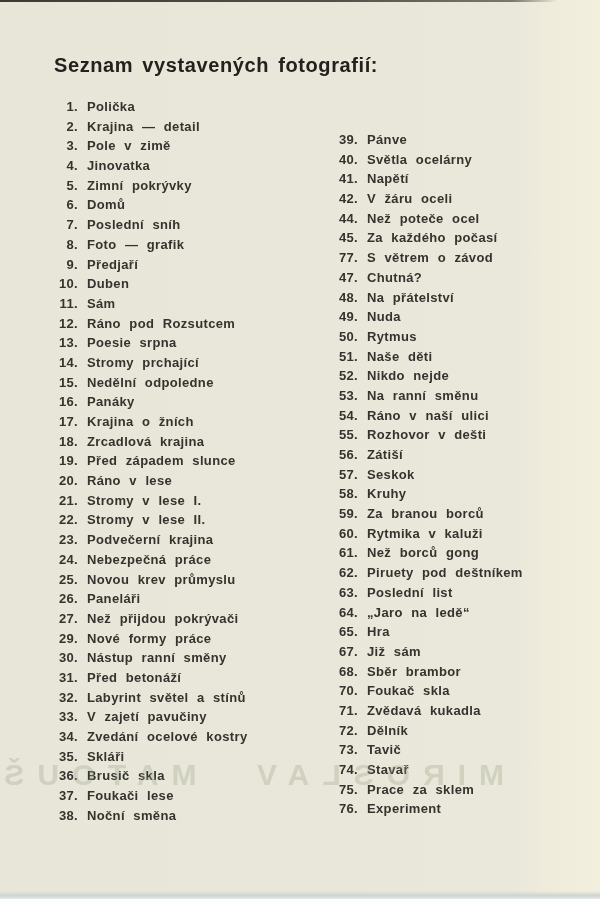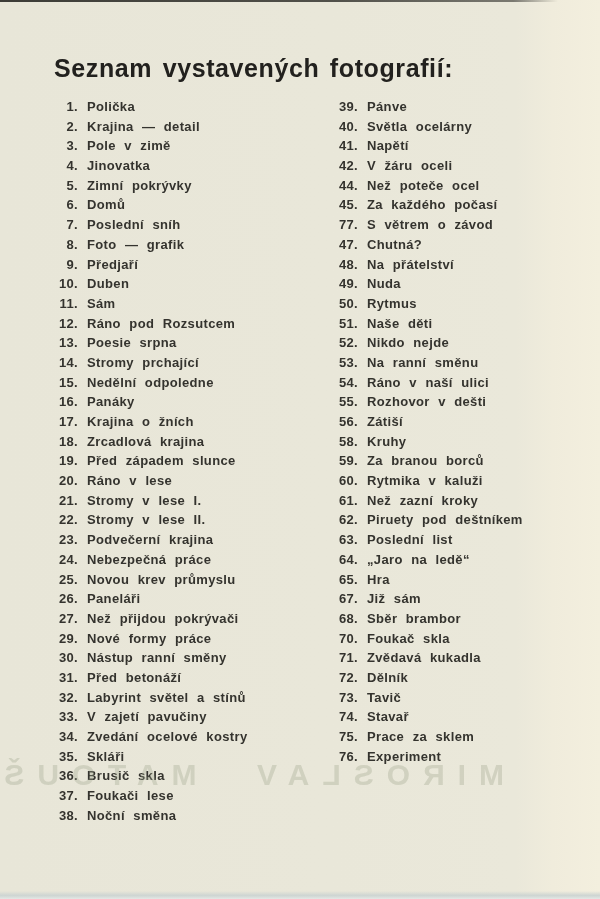--- a/index.html
+++ b/index.html
@@ -25,33 +25,33 @@
   .bottom-edge {
     position: absolute;
     left: 0; bottom: 0;
     width: 600px; height: 8px;
     background: linear-gradient(180deg, rgba(205,212,209,0) 0%, #ced5d2 55%, #e3e8e5 100%);
   }
   .title {
     position: absolute;
     left: 54px; top: 54px;
     margin: 0;
-    font-size: 25px;
+    font-size: 20px;
     font-weight: 700;
     letter-spacing: 0.6px;
     word-spacing: 3px;
     color: #22211e;
   }
   .col {
     position: absolute;
     top: 99px;
     width: 270px;
   }
   .col-left  { left: 40px; }
-  .col-right { left: 320px; }
+  .col-right { left: 320px; margin-top: 33px; }
   .row {
     display: flex;
     align-items: baseline;
     height: 19.7px;
     font-size: 13px;
     font-weight: 700;
     color: #34332e;
     letter-spacing: 0.35px;
   }
   .num {
@@ -299,34 +299,38 @@
       </div>
       <div class="row">
         <span class="num">55.</span>
         <span class="lab">Rozhovor v dešti</span>
       </div>
       <div class="row">
         <span class="num">56.</span>
         <span class="lab">Zátiší</span>
       </div>
       <div class="row">
+        <span class="num">57.</span>
+        <span class="lab">Seskok</span>
+      </div>
+      <div class="row">
         <span class="num">58.</span>
         <span class="lab">Kruhy</span>
       </div>
       <div class="row">
         <span class="num">59.</span>
         <span class="lab">Za branou borců</span>
       </div>
       <div class="row">
         <span class="num">60.</span>
         <span class="lab">Rytmika v kaluži</span>
       </div>
       <div class="row">
         <span class="num">61.</span>
-        <span class="lab">Než zazní kroky</span>
+        <span class="lab">Než borců gong</span>
       </div>
       <div class="row">
         <span class="num">62.</span>
         <span class="lab">Piruety pod deštníkem</span>
       </div>
       <div class="row">
         <span class="num">63.</span>
         <span class="lab">Poslední list</span>
       </div>
       <div class="row">

